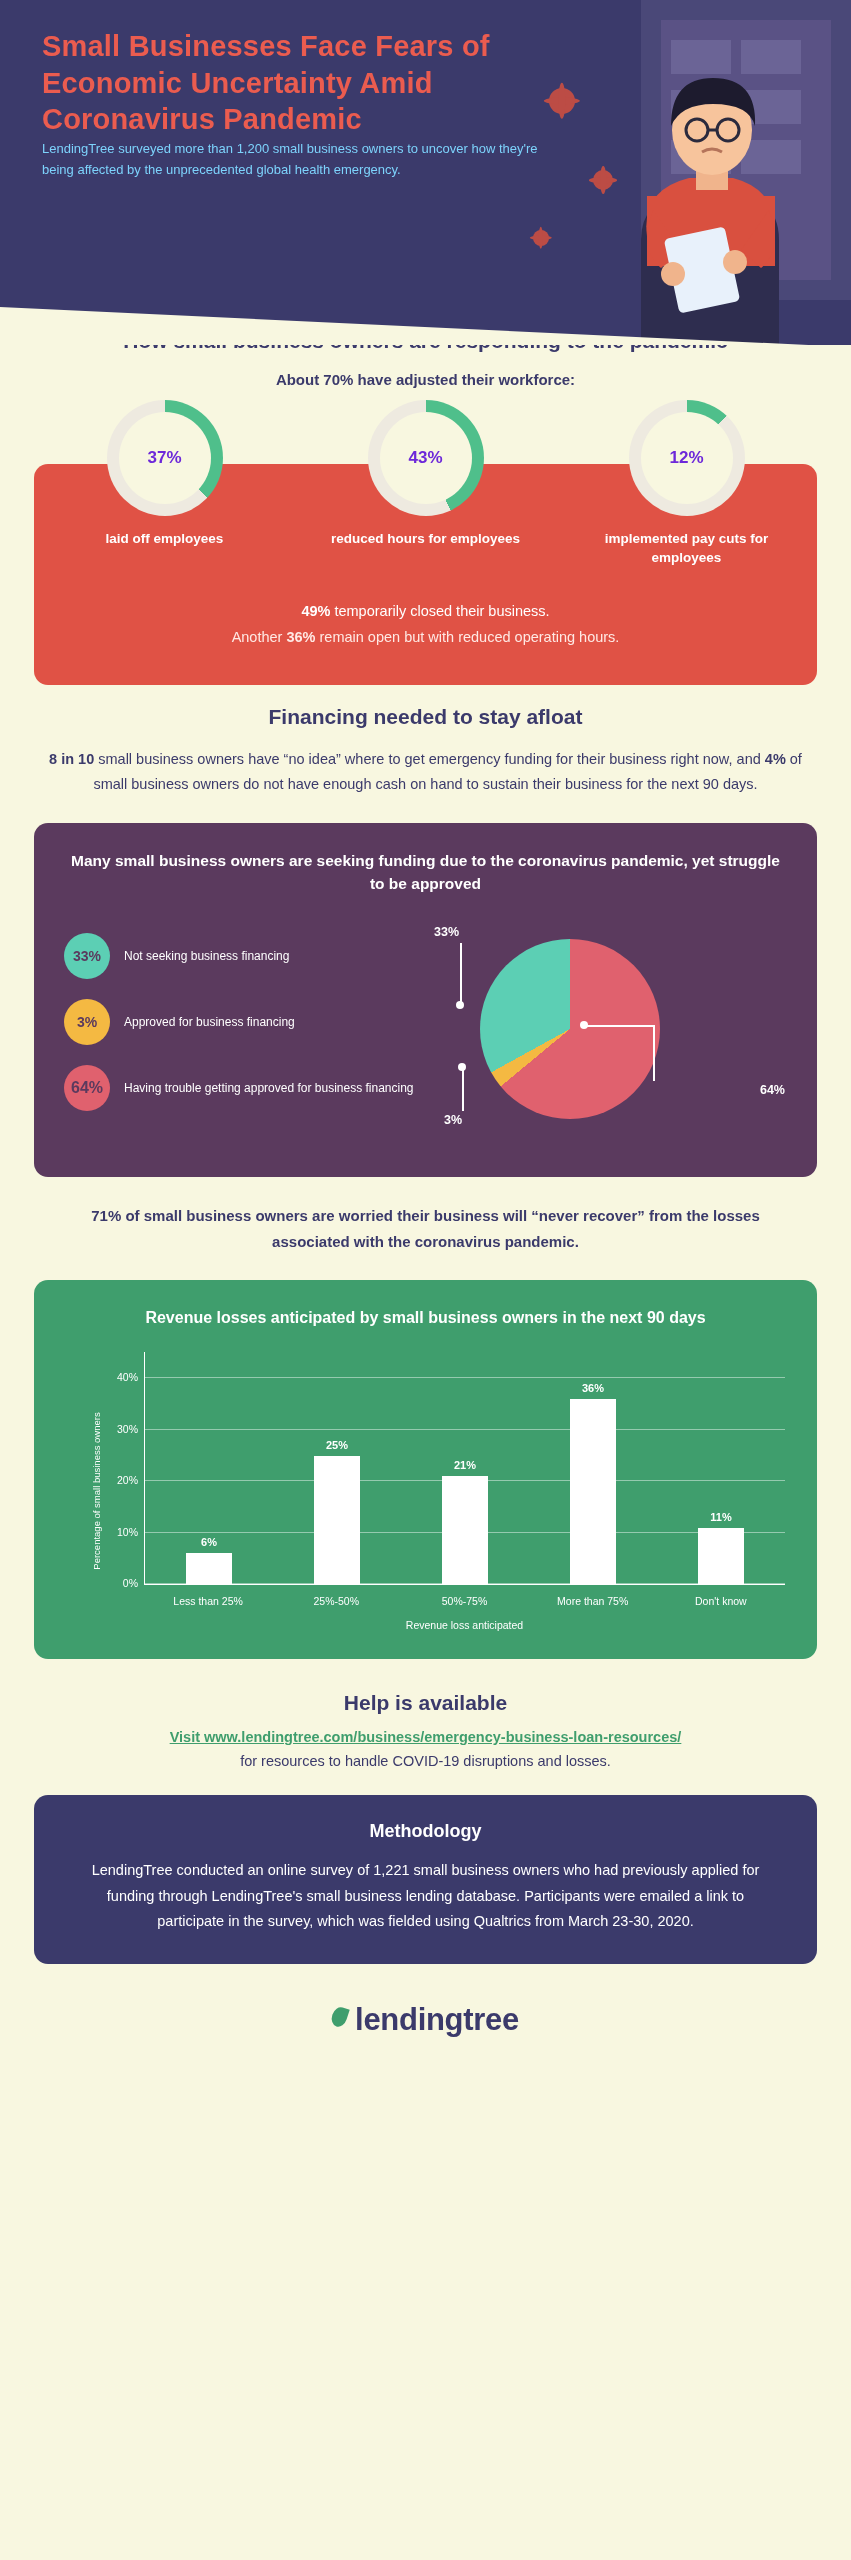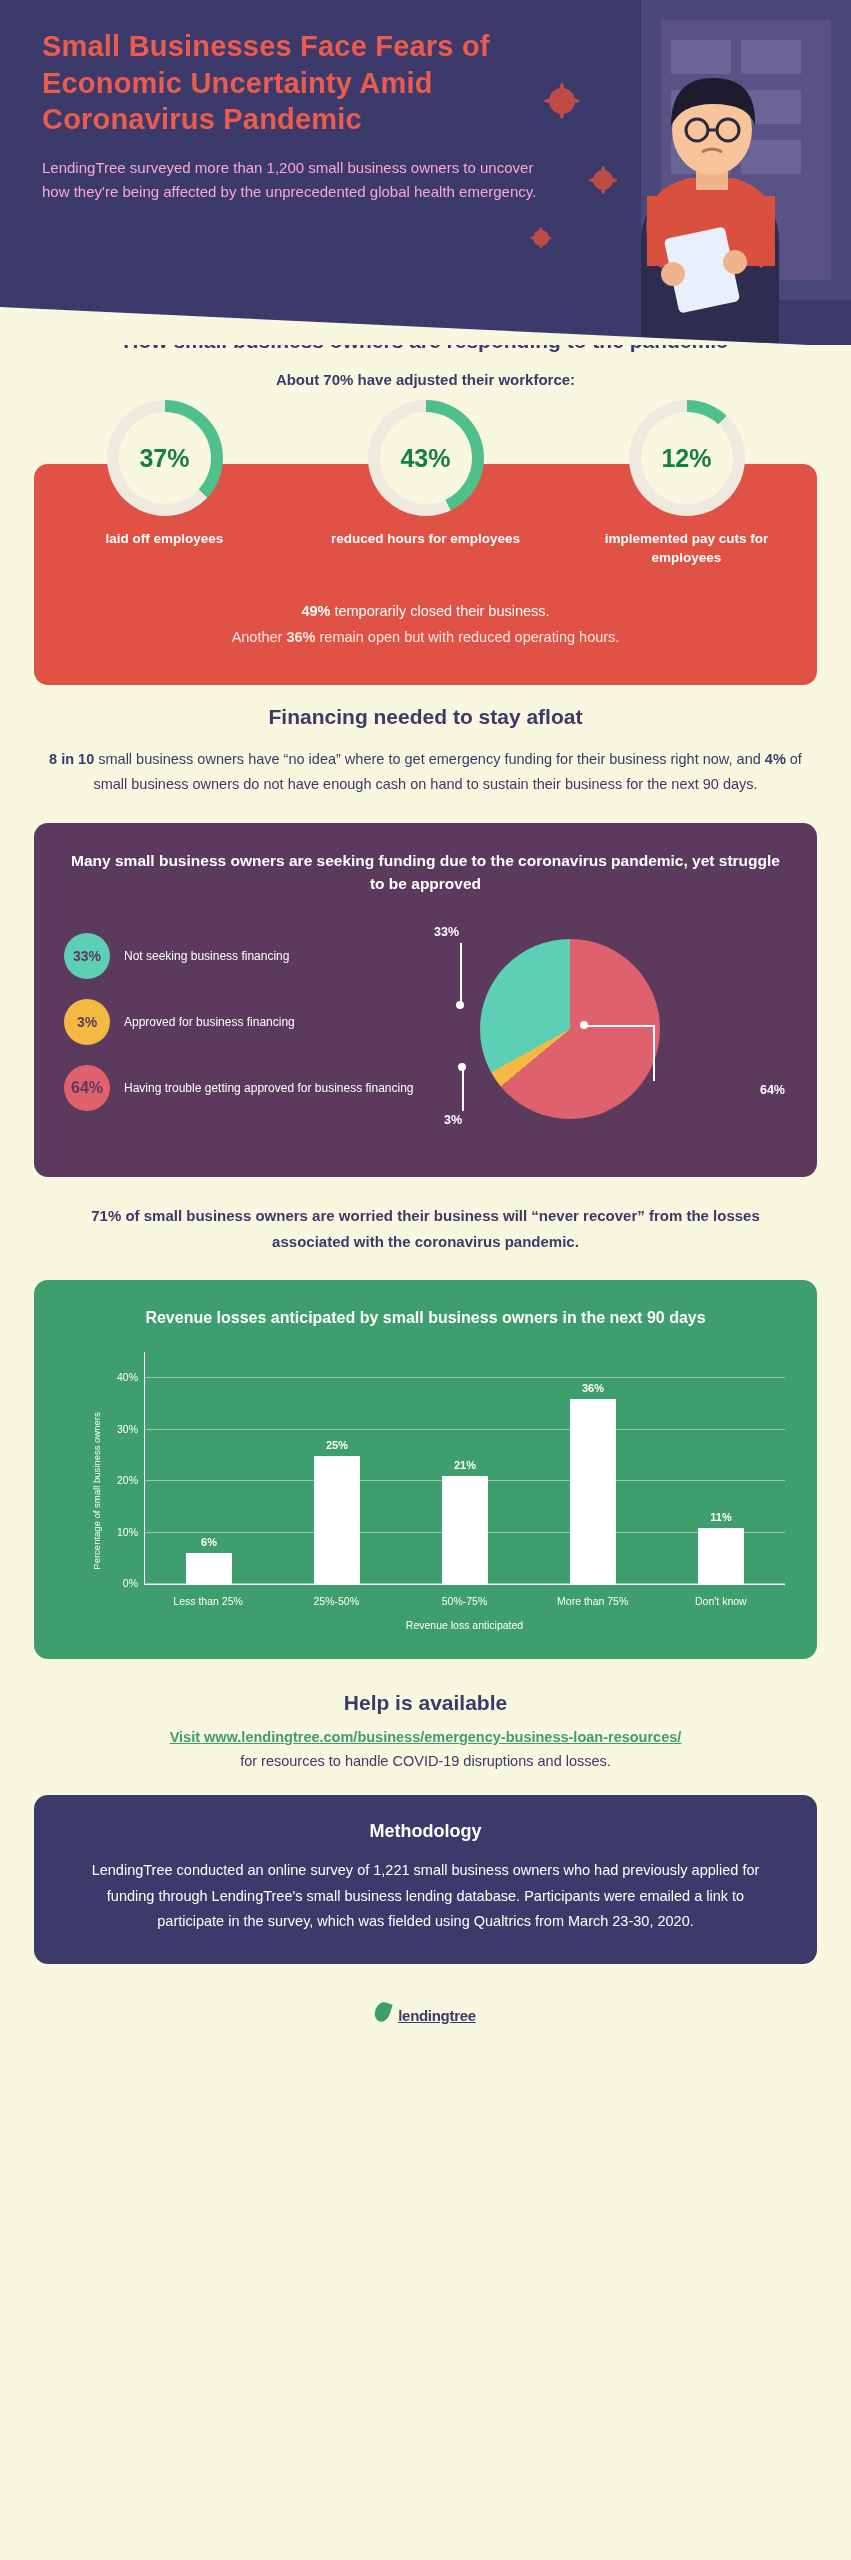--- a/index.html
+++ b/index.html
@@ -37,23 +37,22 @@
     width: 520px;
   }
   .hero-title {
     color: #eb5c4f;
     font-size: 29px;
     line-height: 1.26;
     font-weight: bold;
     letter-spacing: .2px;
   }
   .hero-sub {
-    margin-top: 18px;
-    color: #f9a8d4;
-    font-size: 15px;
+    color: #7dd3fc;
+    font-size: 13px;
     line-height: 1.62;
     width: 500px;
   }
   .hero-art {
     position: absolute;
     right: 0; top: 0;
     width: 330px; height: 345px;
   }
   .virus {
     position: absolute;
@@ -108,22 +107,22 @@
     margin: 0 auto;
     border-radius: 50%;
     display: flex; align-items: center; justify-content: center;
     position: relative;
   }
   .donut-hole {
     width: 92px; height: 92px;
     border-radius: 50%;
     background: #f8f7e0;
     display: flex; align-items: center; justify-content: center;
-    color: #15803d;
-    font-size: 25px;
+    color: #6d28d9;
+    font-size: 17px;
     font-weight: bold;
   }
   .donut-caption {
     margin-top: 14px;
     font-size: 13.5px;
     font-weight: bold;
     line-height: 1.35;
     color: #ffffff;
   }
   .red-note {
@@ -349,24 +348,23 @@
   .footer {
     margin-top: 38px;
     padding-bottom: 42px;
     display: flex;
     align-items: center;
     justify-content: center;
     gap: 8px;
   }
   .logo-text {
     color: #3b3a6b;
-    font-size: 15px;
+    font-size: 31px;
     font-weight: bold;
     letter-spacing: -.3px;
-    text-decoration: underline;
   }
   .leaf {
     width: 15px; height: 20px;
     background: #3f9e6d;
     border-radius: 50% 0 50% 50%;
     transform: rotate(18deg);
     display: inline-block;
     margin-bottom: 6px;
   }
 </style>

